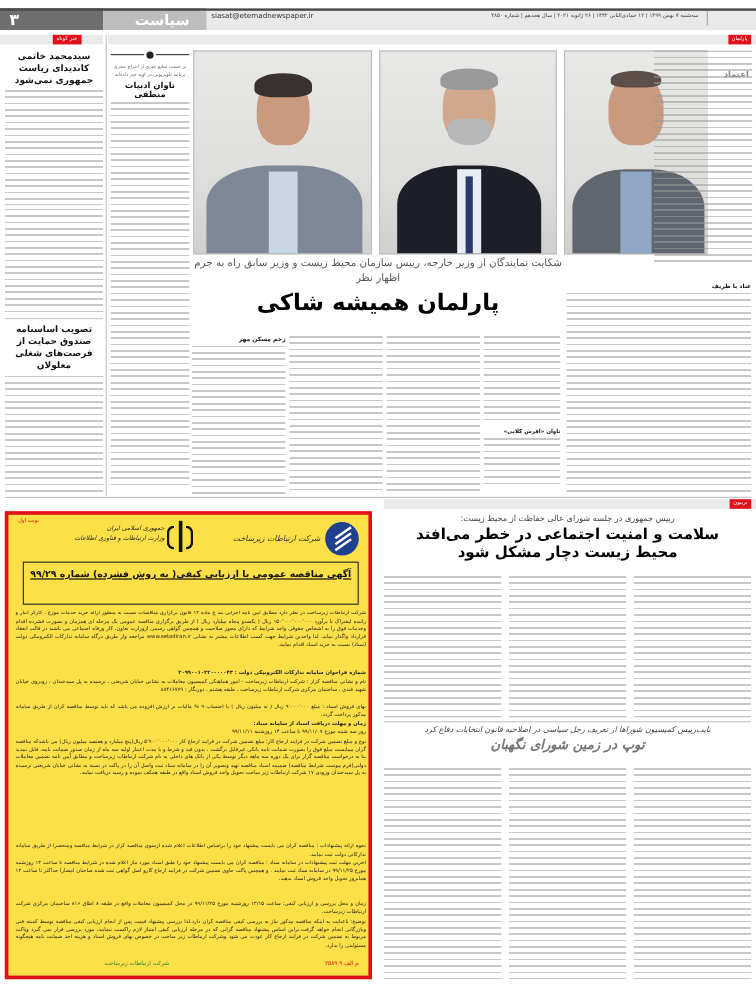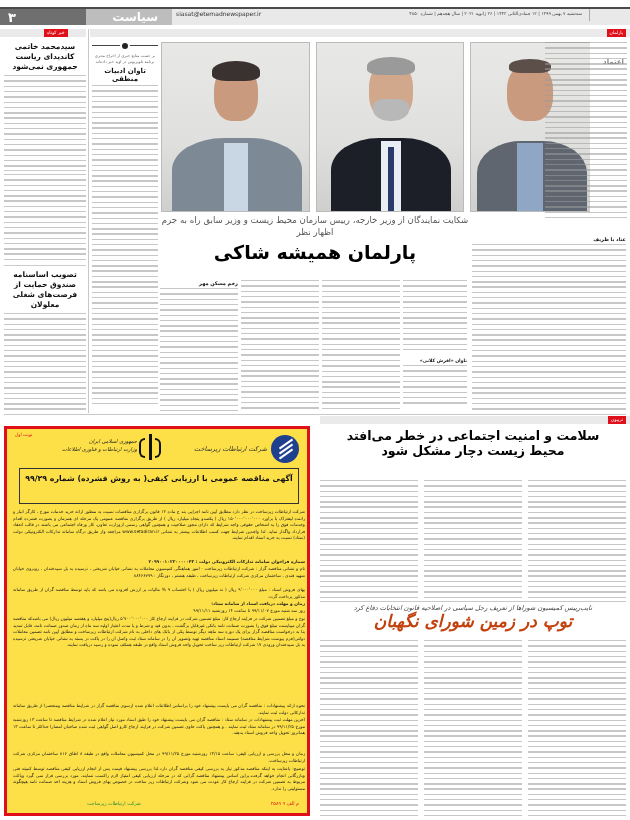--- a/index.html
+++ b/index.html
@@ -128,38 +128,39 @@
 </div>
 <div class="col" style="left:472px; top:236px; width:154px; height:176px;">
   <div class="hd" style="font-size:5px; text-align:right; margin-bottom:2px;">عناد با ظریف</div>
   <div class="txt lines" style="height:168px;"></div>
 </div>
 
 <div class="subbar-right" style="left:320px; top:416px; width:310px;"></div>
 <div class="redtag" style="right:4px; top:416px;">تریبون</div>
 
 <div class="col" style="left:320px; top:428px; width:306px; height:50px;">
+  <div class="hd" style="font-size:6.8px; font-weight:normal; color:#444; line-height:9px;">رییس جمهوری در جلسه شورای عالی حفاظت از محیط زیست:</div>
   <div class="hd" style="font-size:12.5px; line-height:15px; color:#000;">سلامت و امنیت اجتماعی در خطر می‌افتد</div>
   <div class="hd" style="font-size:12.5px; line-height:15px; color:#000;">محیط زیست دچار مشکل شود</div>
 </div>
 <div class="col" style="left:320px; top:480px; width:98px; height:118px;">
     <div class="txt lines" style="height:118px;"></div>
   </div>
 <div class="col" style="left:424px; top:480px; width:98px; height:118px;">
     <div class="txt lines" style="height:118px;"></div>
   </div>
 <div class="col" style="left:528px; top:480px; width:98px; height:118px;">
     <div class="txt lines" style="height:118px;"></div>
   </div>
 
 <div class="hrule" style="left:320px; top:601px; width:306px;"></div>
 
 <div class="col" style="left:320px; top:604px; width:306px; height:34px;font-style:italic;">
   <div class="hd" style="font-size:6.6px; font-weight:normal; color:#444; line-height:9px;">نایب‌رییس کمیسیون شوراها از تعریف رجل سیاسی در اصلاحیه قانون انتخابات دفاع کرد</div>
-  <div class="hd" style="font-size:17px; line-height:16px; color:#c2410c;">توپ در زمین شورای نگهبان</div>
+  <div class="hd" style="font-size:11px; line-height:16px; color:#737373;">توپ در زمین شورای نگهبان</div>
 </div>
 <div class="col" style="left:320px; top:640px; width:98px; height:176px;">
     <div class="txt lines" style="height:176px;"></div>
   </div>
 <div class="col" style="left:424px; top:640px; width:98px; height:176px;">
     <div class="txt lines" style="height:176px;"></div>
   </div>
 <div class="col" style="left:528px; top:640px; width:98px; height:176px;">
     <div class="txt lines" style="height:176px;"></div>
   </div>
@@ -178,21 +179,21 @@
     <div style="position:absolute; left:0; top:4px; width:6px; height:20px; border:2.5px solid #111; border-right:none; border-radius:10px 0 0 10px;"></div>
     <div style="position:absolute; right:0; top:4px; width:6px; height:20px; border:2.5px solid #111; border-left:none; border-radius:0 10px 10px 0;"></div>
     <div style="position:absolute; left:9.5px; top:0; width:3px; height:26px; background:#111;"></div>
   </div>
   <div style="position:absolute; left:30px; top:8px; width:100px; font-size:5.2px; line-height:8px; color:#222; direction:rtl; text-align:right; font-style:italic;">
     <div>جمهوری اسلامی ایران</div>
     <div>وزارت ارتباطات و فناوری اطلاعات</div>
   </div>
 
   <div class="ad-title-box">
-    <div class="hd" style="font-size:7.8px; line-height:14px; margin-top:3px;">آگهی مناقصه عمومی با ارزیابی کیفی( به روش فشرده) شماره ۹۹/۲۹</div>
+    <div class="hd" style="font-size:7.8px; line-height:14px; margin-top:3px;text-decoration:underline;">آگهی مناقصه عمومی با ارزیابی کیفی( به روش فشرده) شماره ۹۹/۲۹</div>
   </div>
 
   <div class="ad-text" style="top:80px; height:47px; overflow:hidden;">شرکت ارتباطات زیرساخت در نظر دارد مطابق آیین نامه اجرایی بند ج ماده ۱۲ قانون برگزاری مناقصات نسبت به منظور ارائه خرید خدمات موزع ، کارگر انبار و راننده لیفتراک با برآورد ۱۵۰٬۰۰۰٬۰۰۰٬۰۰۰ ریال ( یکصدو پنجاه میلیارد ریال ) از طریق برگزاری مناقصه عمومی یک مرحله ای همزمان و بصورت فشرده اقدام وخدمات فوق را به اشخاص حقوقی واجد شرایط که دارای مجوز صلاحیت و همچنین گواهی رسمی ازوزارت تعاون، کار ورفاه اجتماعی می باشند در قالب انعقاد قرارداد واگذار نماید. لذا واجدین شرایط جهت کسب اطلاعات بیشتر به نشانی www.setadiran.ir مراجعه واز طریق درگاه سامانه تدارکات الکترونیکی دولت (ستاد) نسبت به خرید اسناد اقدام نمایند.</div>
   <div class="ad-text" style="top:130px; font-weight:bold;">شماره فراخوان سامانه تدارکات الکترونیکی دولت : ۲۰۹۹۰۰۱۰۲۲۰۰۰۰۰۴۳</div>
   <div class="ad-text" style="top:137px; height:20px; overflow:hidden;">نام و نشانی مناقصه گزار : شرکت ارتباطات زیرساخت - امور هماهنگی کمیسیون معاملات به نشانی خیابان شریعتی ، نرسیده به پل سیدخندان ، روبروی خیابان شهید قندی ، ساختمان مرکزی شرکت ارتباطات زیرساخت ، طبقه هشتم ، دورنگار : ۸۸۴۶۶۷۷۹</div>
   <div class="ad-text" style="top:158px; height:13px; overflow:hidden;">بهای فروش اسناد : مبلغ ۹٬۰۰۰٬۰۰۰ ریال ( نه میلیون ریال ) با احتساب ۹ % مالیات بر ارزش افزوده می باشد که باید توسط مناقصه گران از طریق سامانه مذکور پرداخت گردد.</div>
   <div class="ad-text" style="top:172px; font-weight:bold;">زمان و مهلت دریافت اسناد از سامانه ستاد:</div>
   <div class="ad-text" style="top:179px;">روز سه شنبه مورخ ۹۹/۱۱/۰۷ تا ساعت ۱۴ روزشنبه ۹۹/۱۱/۱۱</div>
   <div class="ad-text" style="top:187px; height:86px; overflow:hidden;">نوع و مبلغ تضمین شرکت در فرایند ارجاع کار: مبلغ تضمین شرکت در فرایند ارجاع کار ۵٬۷۰۰٬۰۰۰٬۰۰۰ ریال(پنج میلیارد و هفتصد میلیون ریال) می باشدکه مناقصه گران میبایست مبلغ فوق را بصورت ضمانت نامه بانکی غیرقابل برگشت ، بدون قید و شرط و با مدت اعتبار اولیه سه ماه از زمان صدور ضمانت نامه، قابل تمدید بنا به درخواست مناقصه گزار برای یک دوره سه ماهه دیگر توسط یکی از بانک های داخلی به نام شرکت ارتباطات زیرساخت و مطابق آیین نامه تضمین معاملات دولتی(فرم پیوست شرایط مناقصه) ضمیمه اسناد مناقصه تهیه وتصویر آن را در سامانه ستاد ثبت واصل آن را در پاکت در بسته به نشانی خیابان شریعتی ترسیده به پل سیدخندان ورودی ۱۷ شرکت ارتباطات زیر ساخت تحویل واحد فروش اسناد واقع در طبقه همکف نموده و رسید دریافت نمایند.</div>
   <div class="ad-text" style="top:274px; height:13px; overflow:hidden;">نحوه ارائه پیشنهادات : مناقصه گران می بایست پیشنهاد خود را براساس اطلاعات اعلام شده ازسوی مناقصه گزار در شرایط مناقصه ومنحصرا از طریق سامانه تدارکاتی دولت ثبت نمایند.</div>

